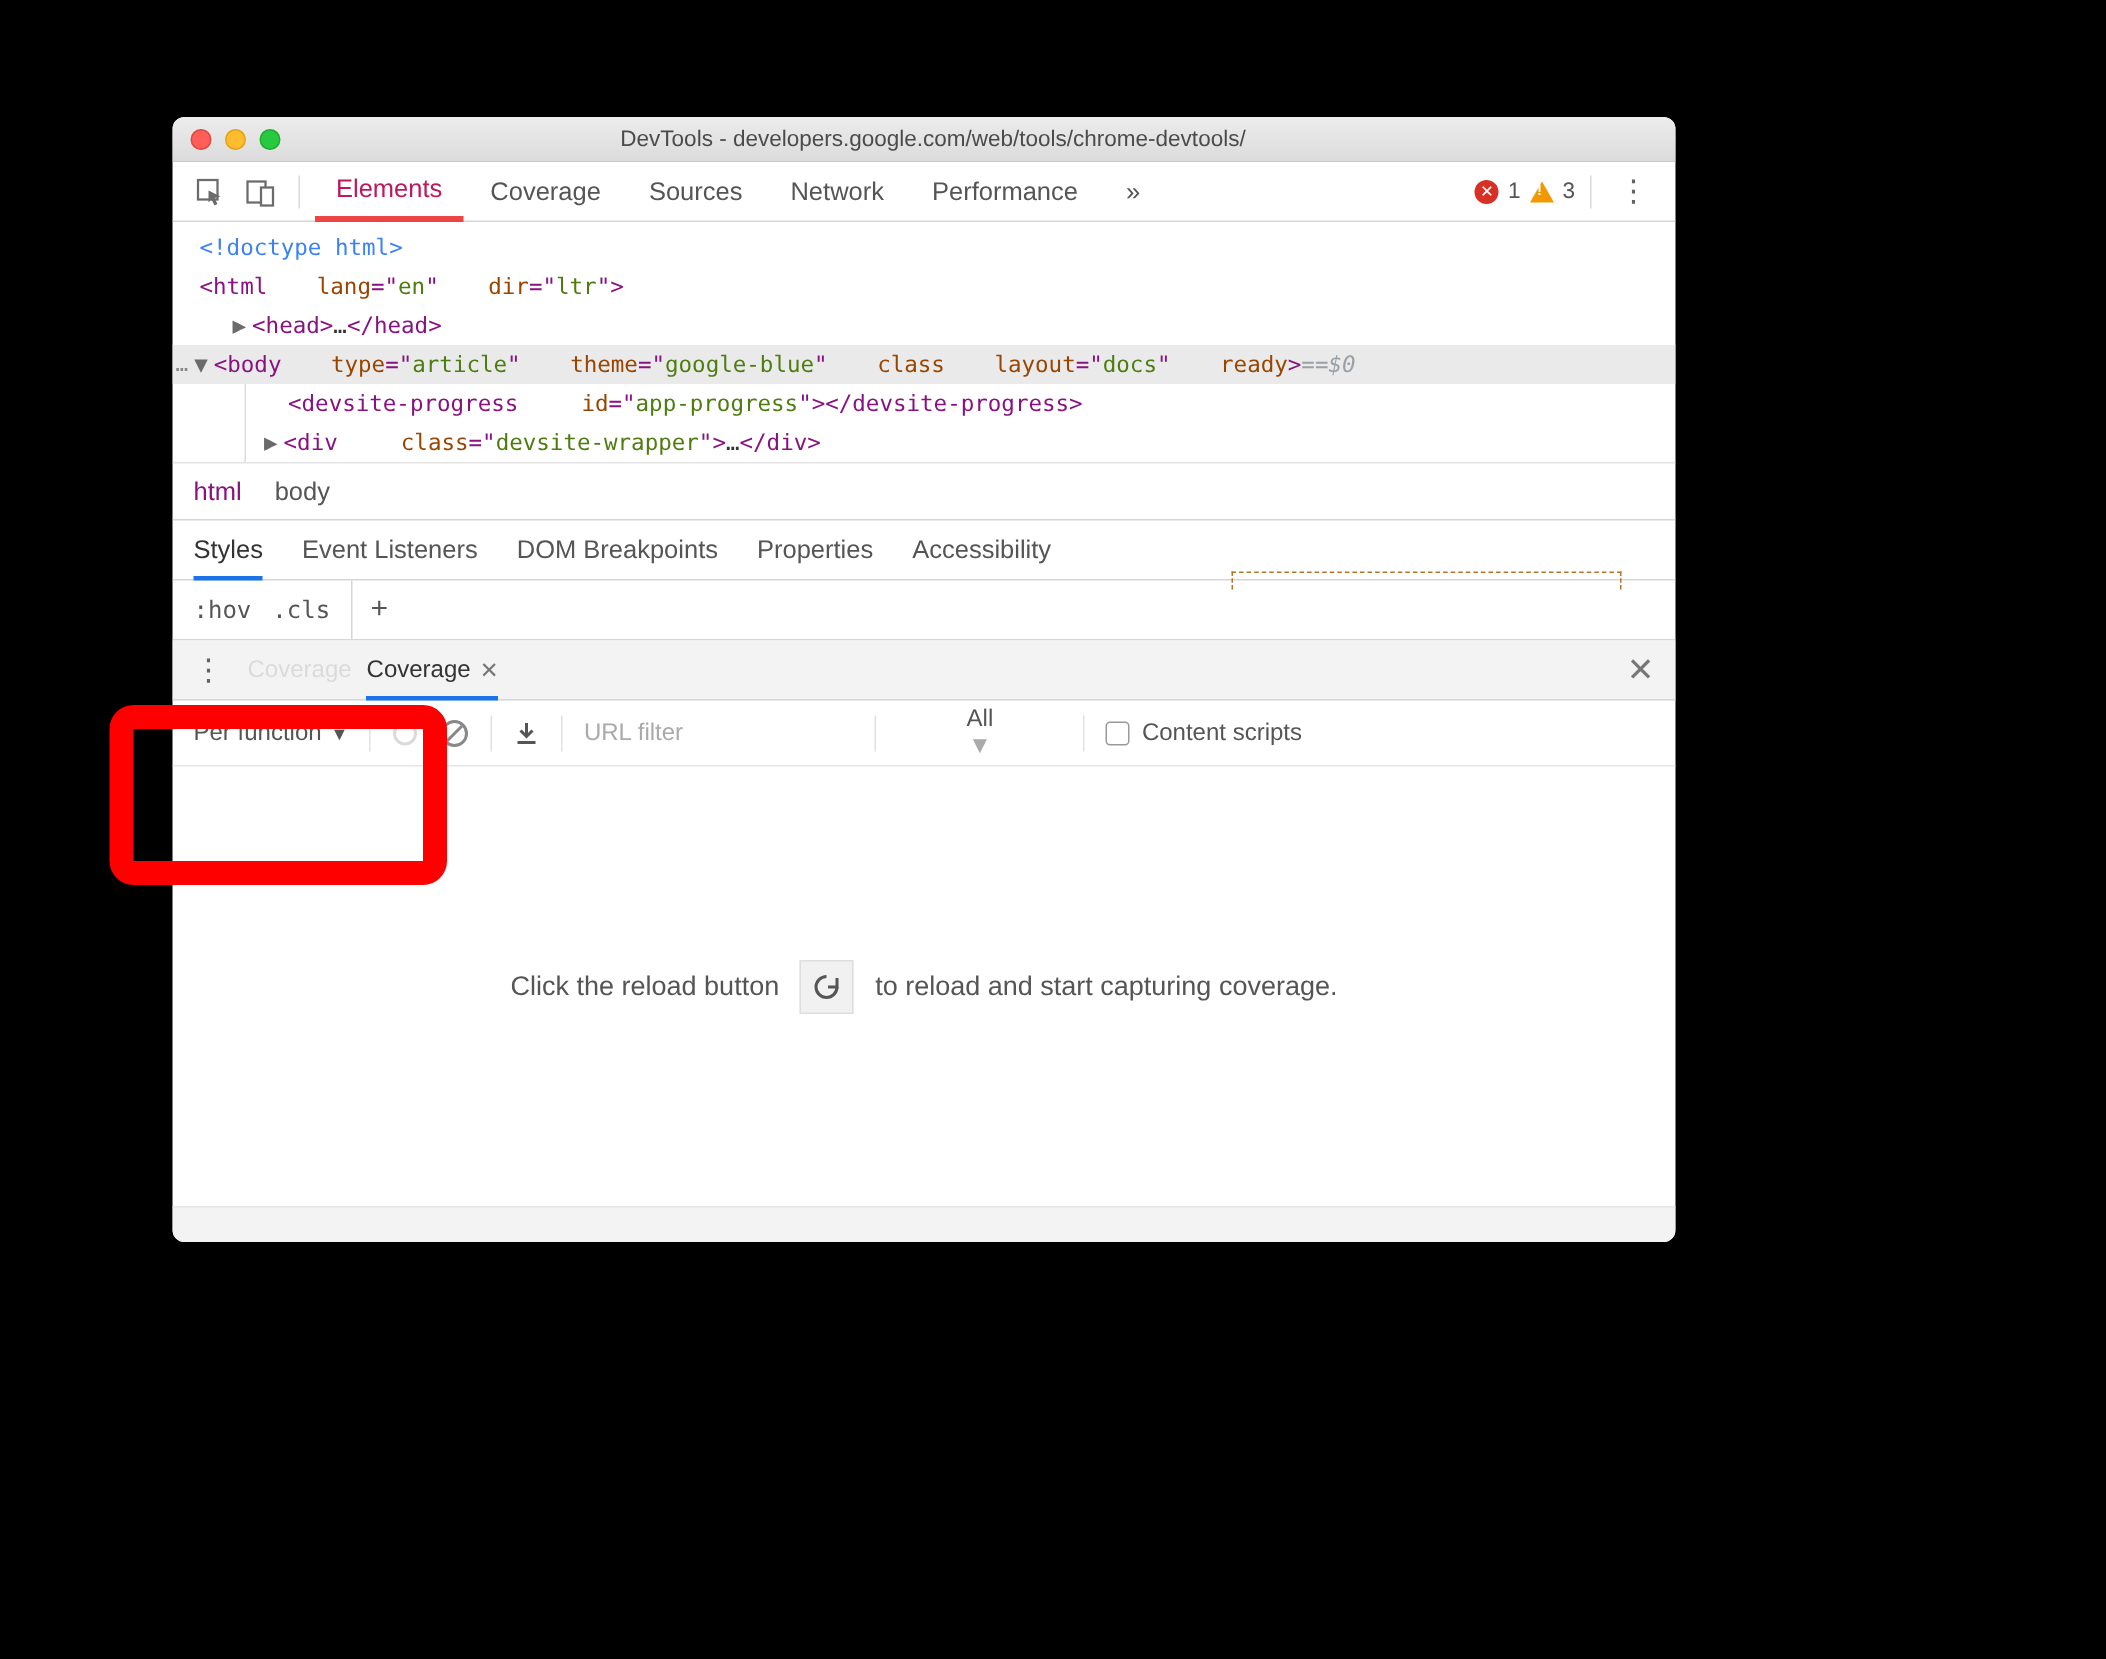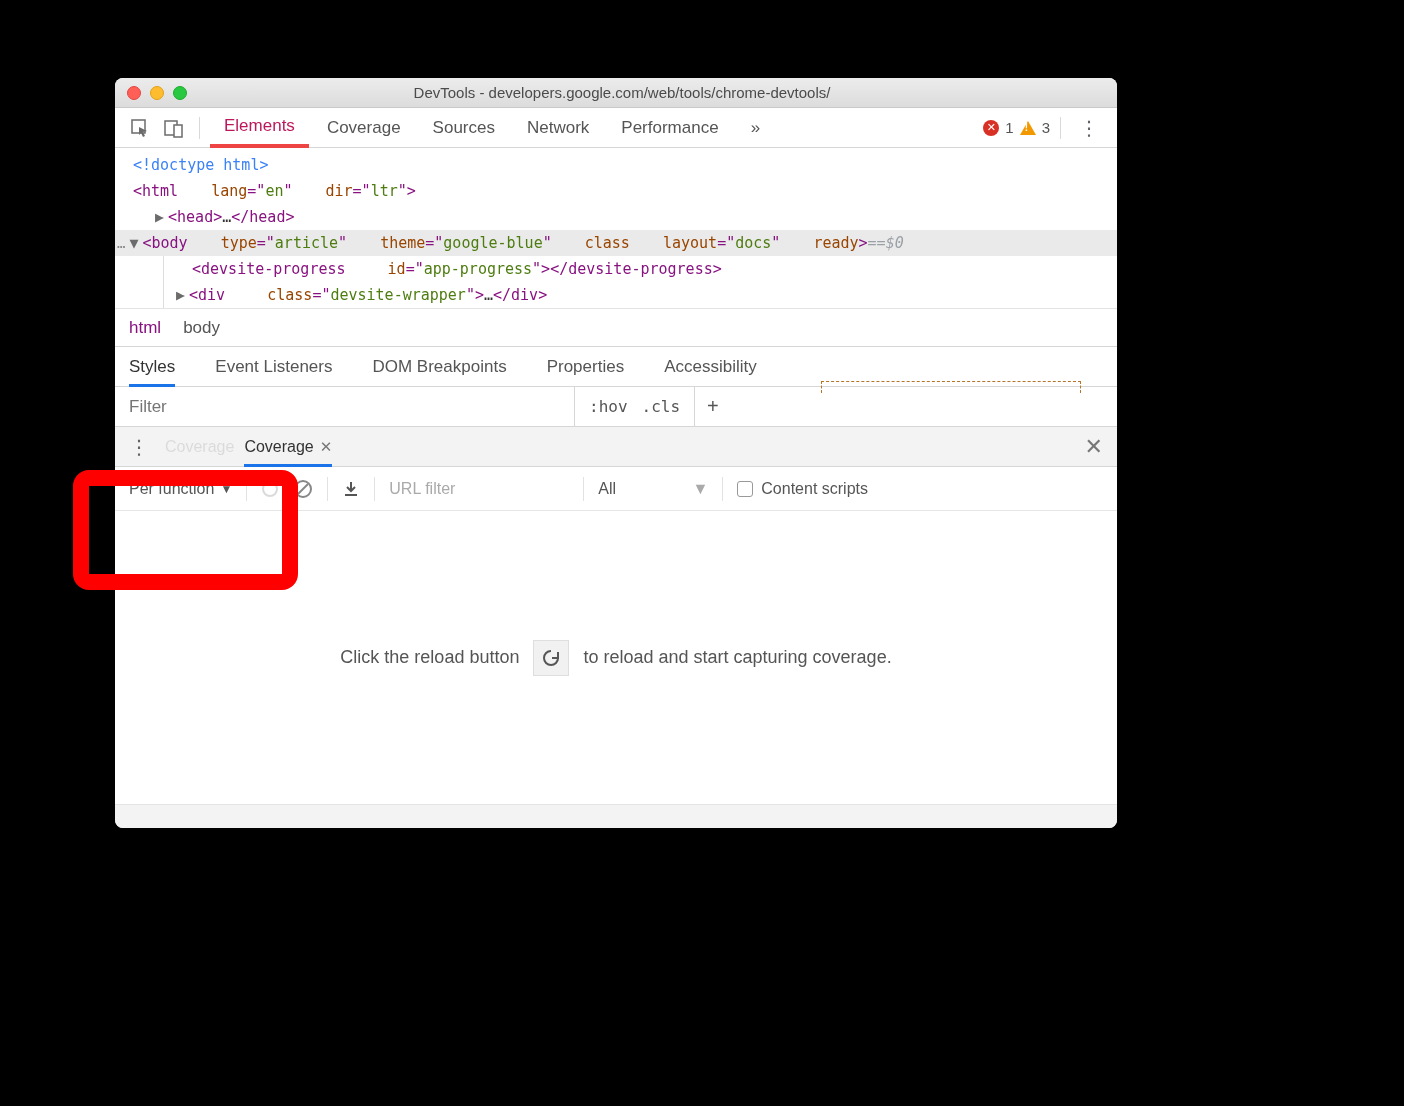--- a/index.html
+++ b/index.html
@@ -93,21 +93,21 @@
   }
   
   .breadcrumb {
     height: 38px; display:flex; align-items:center; gap:22px;
     padding: 0 14px; border-bottom: 1px solid #d6d6d6;
     font-size: 17px; color:#555;
   }
   .breadcrumb .sel { color:#881280; }
   
   .styles-tabs {
-    height: 40px; display:flex; align-items:center; gap:40px;
+    height: 40px; display:flex; align-items:center; gap:26px;
     padding: 0 14px; border-bottom: 1px solid #d6d6d6;
     font-size: 17px; color:#555;
   }
   .styles-tabs .active { color:#333; border-bottom: 3px solid #1a73e8; height:40px; display:flex; align-items:center; padding-top:3px;}
   
   .filter-row {
     height: 40px; display:flex; align-items:stretch;
     border-bottom: 1px solid #d6d6d6;
   }
   .filter-input {
@@ -131,21 +131,21 @@
   .drawer-big-x { font-size:22px; color:#777; }
   
   .coverage-bar {
     height: 44px; display:flex; align-items:center; padding:0 14px; gap:14px;
     border-bottom: 1px solid #e6e6e6; font-size:16px; color:#555;
   }
   .dropdown { display:flex; align-items:center; gap:6px; }
   .dropdown .dd-arrow{ font-size:12px; }
   .urlfilter { border:none; outline:none; font-size:16px; width:180px; color:#333; }
   .urlfilter::placeholder { color:#aaa; }
-  .allsel { color:#555; width:110px; display:flex; justify-content:space-between; align-items:center;}
+  .allsel { color:#555; width:110px; display:flex; justify-content:space-between; align-items:center;flex-direction:column;}
   .checkbox { width:16px; height:16px; border:1.5px solid #999; border-radius:3px; display:inline-block; margin-right:8px;}
   .thin-sep { width:1px; height:24px; background:#e2e2e2; }
   
   .coverage-msg {
     flex:1; display:flex; align-items:center; justify-content:center; gap:14px;
     color:#555; font-size:18px;
   }
   .reload-btn {
     width:36px; height:36px; background:#f1f1f1; border:1px solid #dedede;
     display:flex; align-items:center; justify-content:center; color:#555; font-size:20px;
@@ -257,21 +257,20 @@
 
   <div class="styles-tabs">
     <span class="active">Styles</span>
     <span>Event Listeners</span>
     <span>DOM Breakpoints</span>
     <span>Properties</span>
     <span>Accessibility</span>
   </div>
 
   <div class="filter-row">
-    <input class="filter-input" placeholder="Filter" style="">
     <div class="hovcls">
       <span>:hov</span>
       <span>.cls</span>
     </div>
     <div class="plus">+</div>
     <div class="dashed-box-area">
       <div class="dashed"></div>
     </div>
   </div>
 

